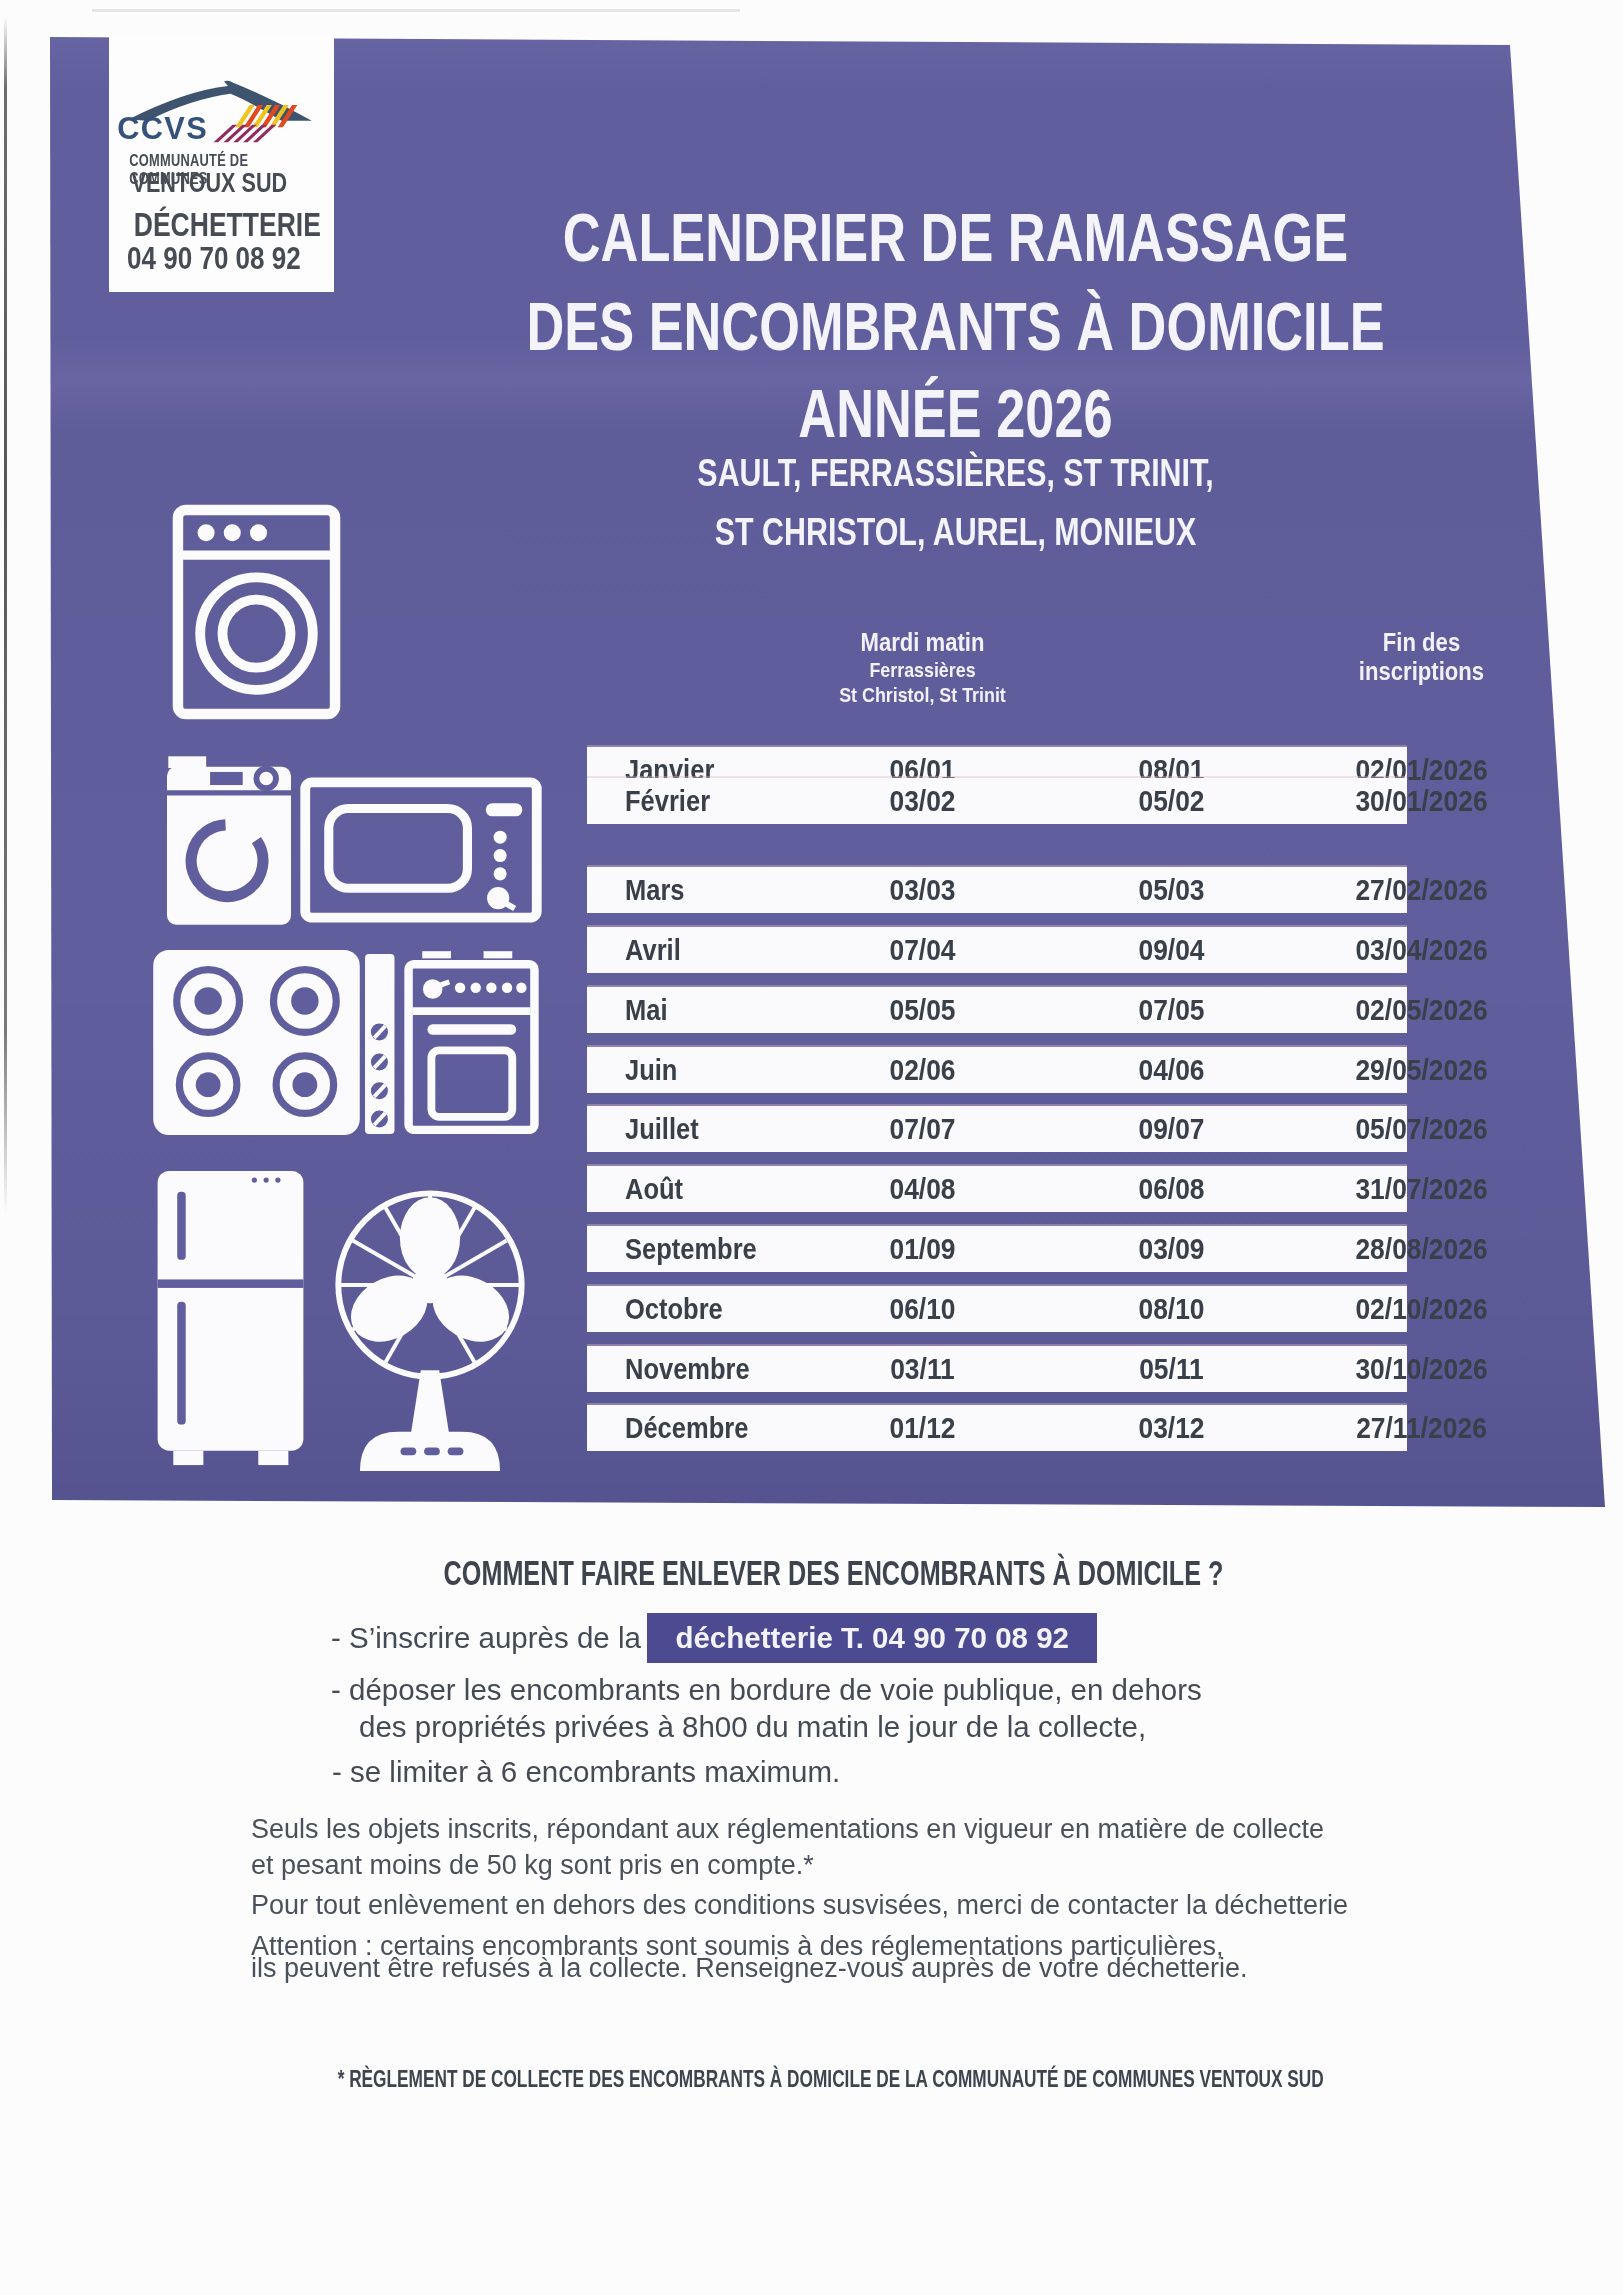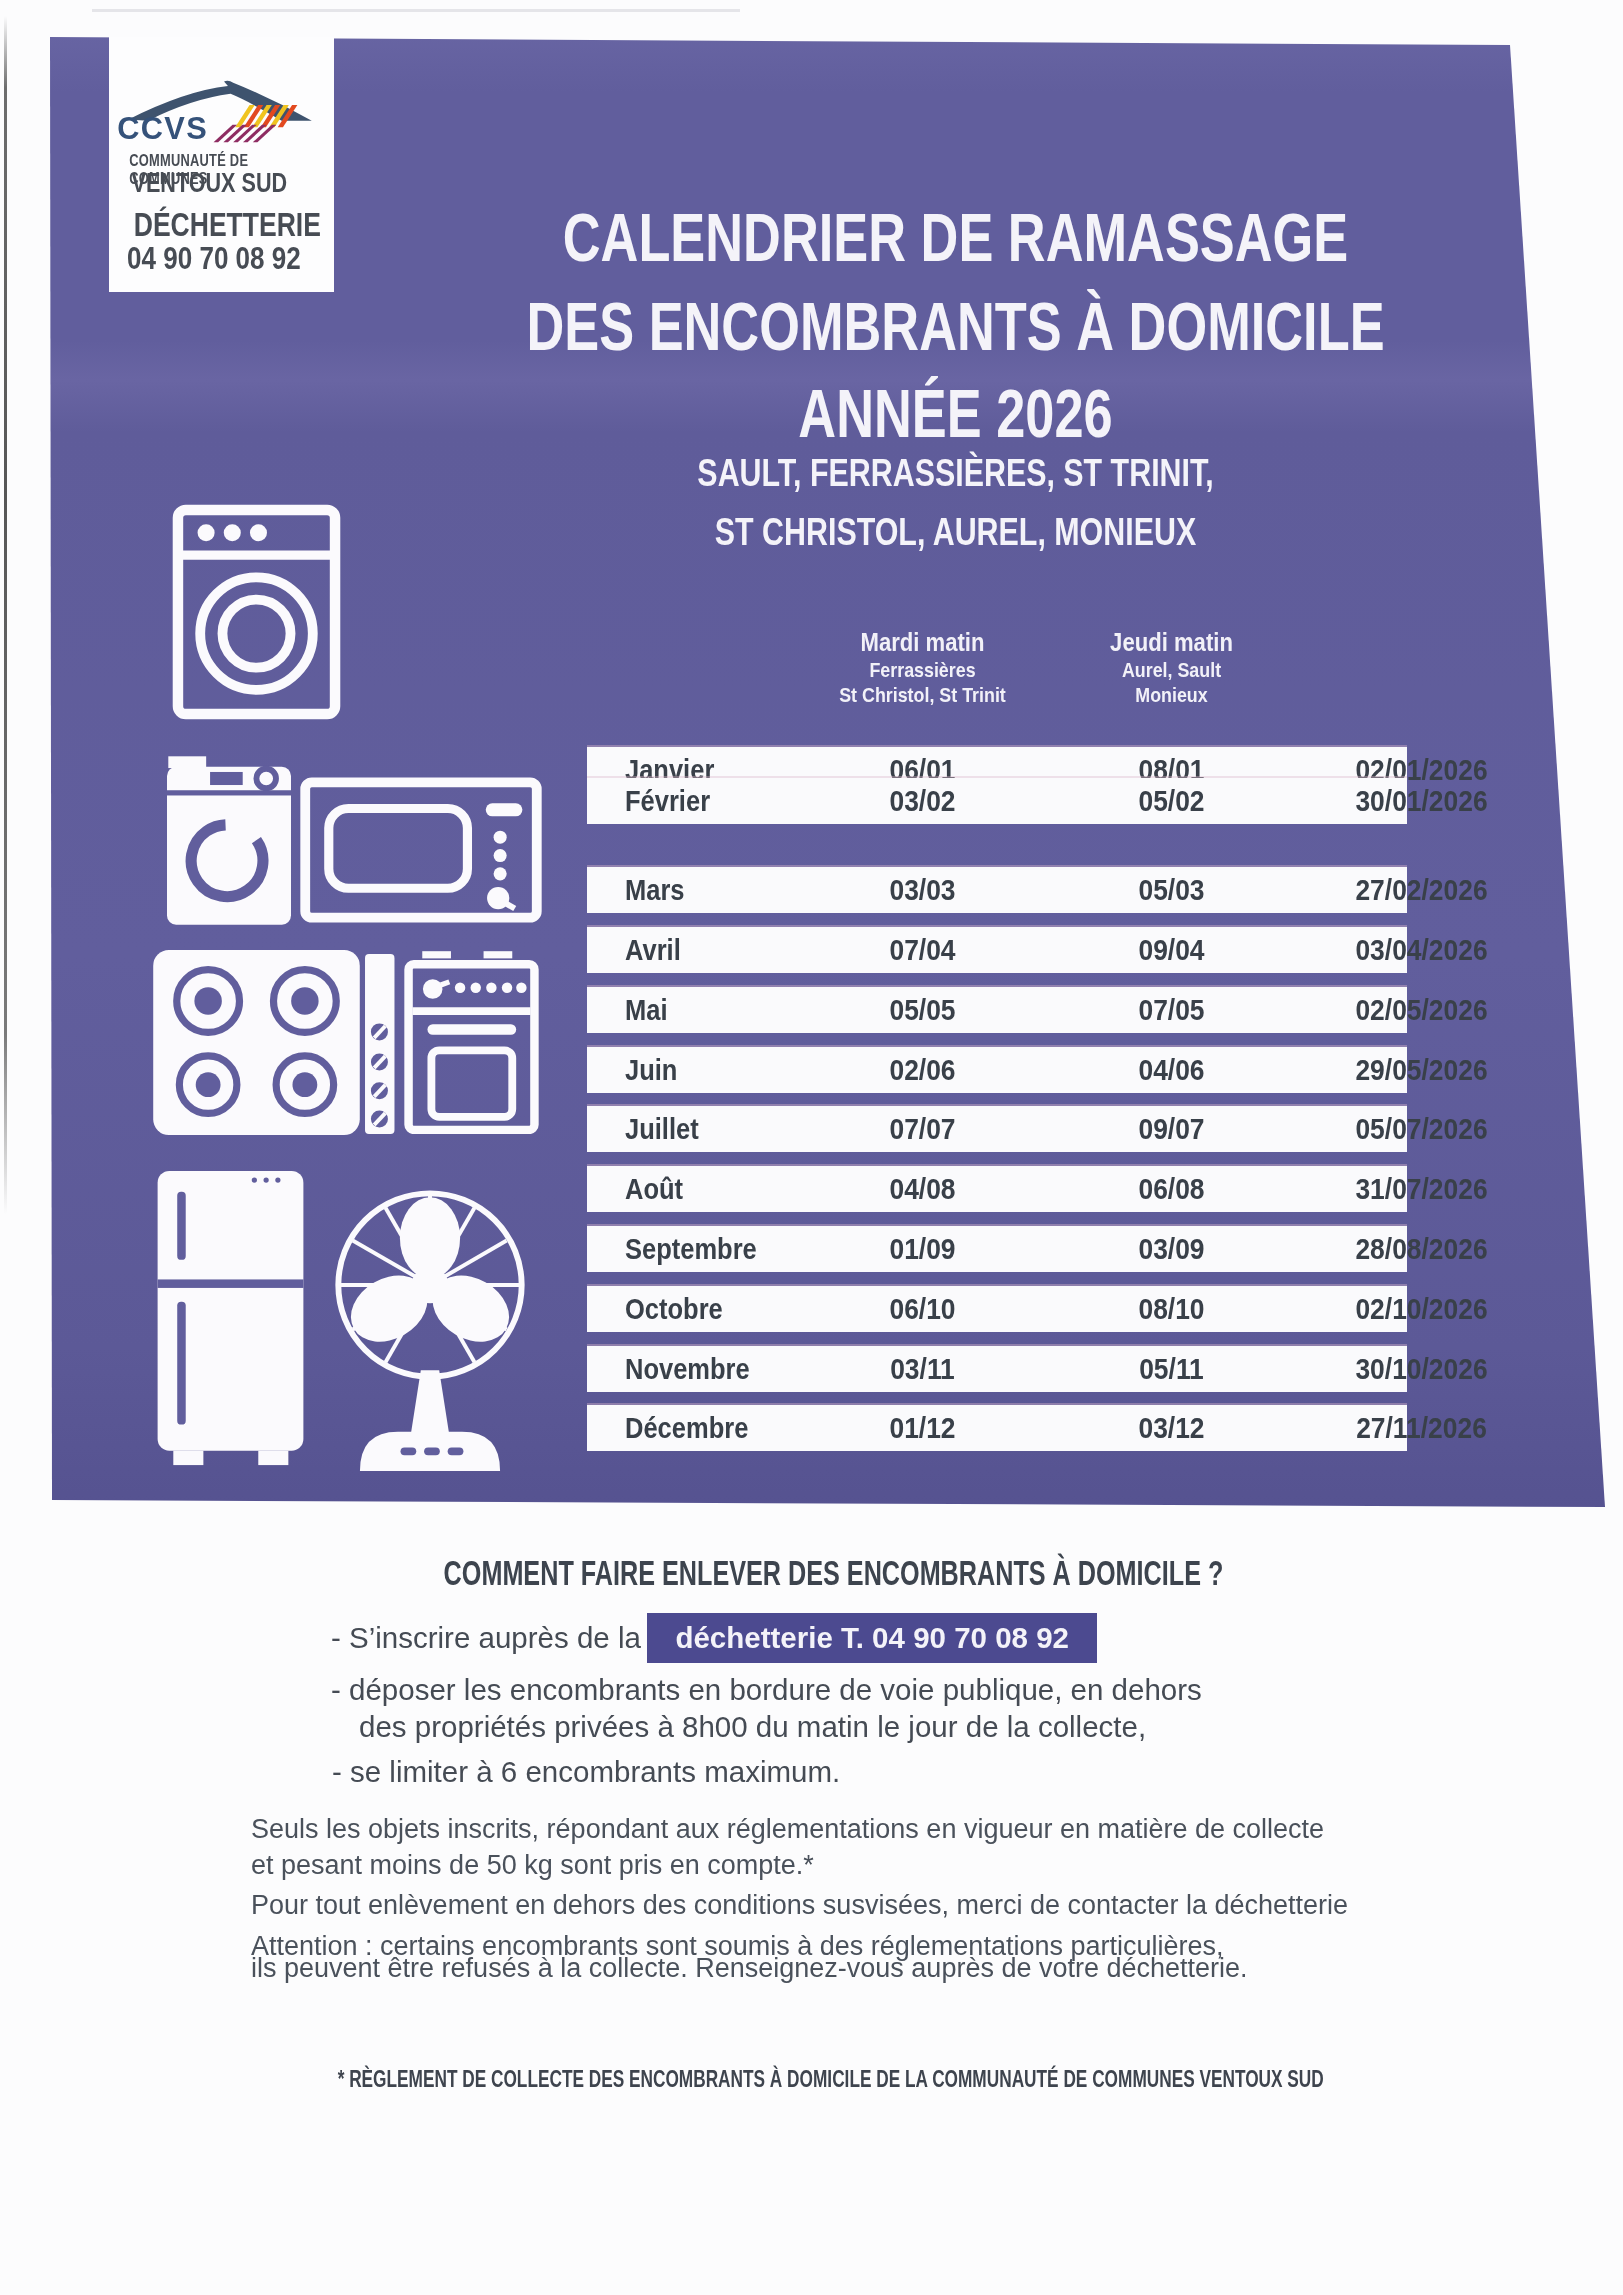--- a/index.html
+++ b/index.html
@@ -101,24 +101,23 @@
   <div class="abs title-line t-big" style="top:291px">DES ENCOMBRANTS À DOMICILE</div>
   <div class="abs title-line t-big" style="top:378px">ANNÉE 2026</div>
   <div class="abs title-line t-sub" style="top:454px">SAULT, FERRASSIÈRES, ST TRINIT,</div>
   <div class="abs title-line t-sub" style="top:513px">ST CHRISTOL, AUREL, MONIEUX</div>
 
   <div class="abs col-head" style="left:785px">
     <div class="l1">Mardi matin</div>
     <div class="l2">Ferrassières</div>
     <div class="l2">St Christol, St Trinit</div>
   </div>
-  <div class="abs col-head" style="left:1034px">
-    <div class="l1">Jeudi matin</div>
-    <div class="l2">Aurel, Sault</div>
-    <div class="l2">Monieux</div>
+  <div class="abs col-head" style="left:1284px">
+    <div class="l1">Fin des</div>
+    <div class="l1">inscriptions</div>
   </div>
 
   <div class="abs row" style="top:747px">
     <span class="m">Janvier</span>
     <span class="c2">06/01</span>
     <span class="c3">08/01</span>
     <span class="c4">02/01/2026</span>
   </div>
   <div class="abs row" style="top:778px">
     <span class="m">Février</span>

